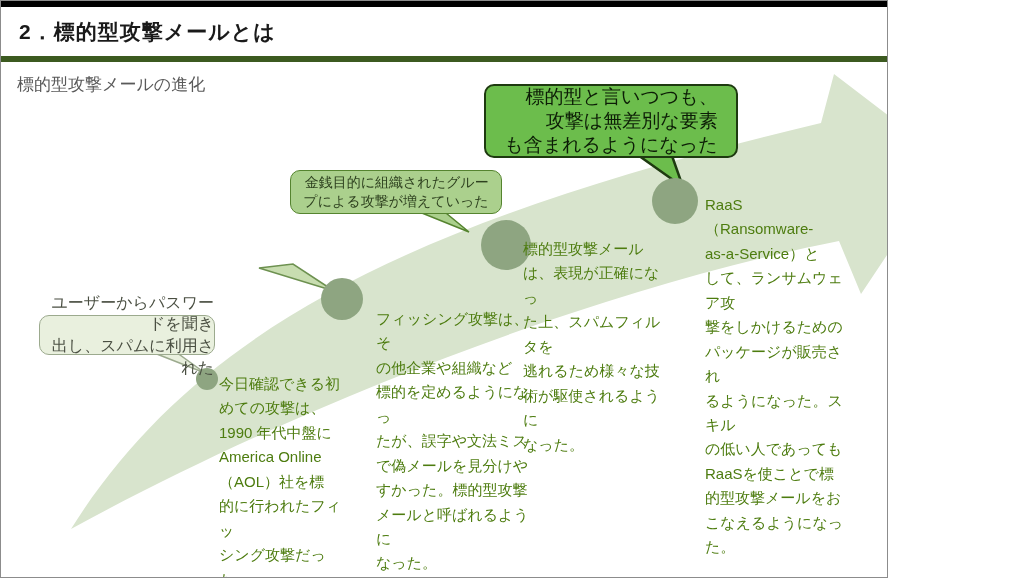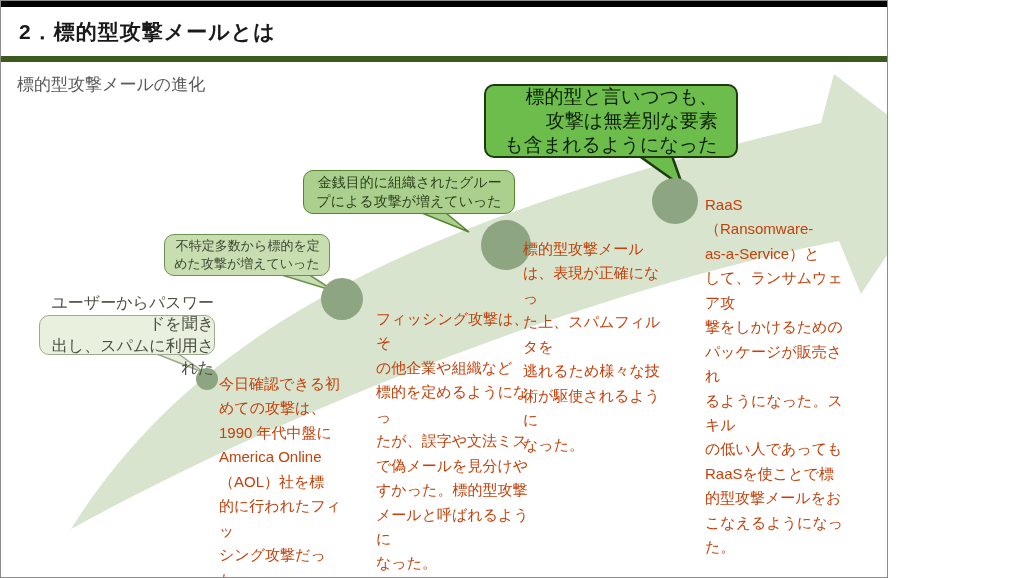--- a/index.html
+++ b/index.html
@@ -83,32 +83,32 @@
     font-size: 16px; color: #4a4f42; line-height: 1.35;
   }
   .callout-2 {
     left: 163px; top: 233px; width: 166px; height: 42px;
     background: #c8ddb0; border: 1.5px solid #6d9150;
     font-size: 13px; color: #3c4634; line-height: 1.35;
   }
   .callout-3 {
     left: 289px; top: 169px; width: 212px; height: 44px;
     background: #abd08d; border: 1.5px solid #55842f;
-    font-size: 14px; color: #2e411f; line-height: 1.35; margin-left: 13px;
+    font-size: 14px; color: #2e411f; line-height: 1.35;
   }
   .callout-4 {
     left: 483px; top: 83px; width: 254px; height: 74px;
     background: #6cbd4c; border: 2.5px solid #1e3a10;
     font-size: 19px; font-weight: 500; color: #0c1d06; line-height: 1.25;
   }
 
   .milestone-text {
     position: absolute;
     font-size: 15px;
-    color: #c2410c;
+    color: #4d7c0f;
     line-height: 1.63;
     white-space: pre-line;
   }
   .text-1 { left: 218px; top: 371px; width: 126px; }
   .text-2 { left: 357px; top: 306px; width: 156px; margin-left: 18px; }
   .text-3 { left: 522px; top: 236px; width: 150px; }
   .text-4 { left: 704px; top: 192px; width: 142px; }
 </style>
 </head>
 <body>
@@ -144,24 +144,20 @@
 
   <div class="dot dot-1"></div>
   <div class="dot dot-2"></div>
   <div class="dot dot-3"></div>
   <div class="dot dot-4"></div>
 
   <div class="callout callout-1">
     <span>ユーザーからパスワードを聞き
 出し、スパムに利用された</span>
   </div>
-  <div class="callout callout-2">
-    <span>不特定多数から標的を定
-めた攻撃が増えていった</span>
-  </div>
   <div class="callout callout-3">
     <span>金銭目的に組織されたグルー
 プによる攻撃が増えていった</span>
   </div>
   <div class="callout callout-4">
     <span>標的型と言いつつも、
 攻撃は無差別な要素
 も含まれるようになった</span>
   </div>
 

